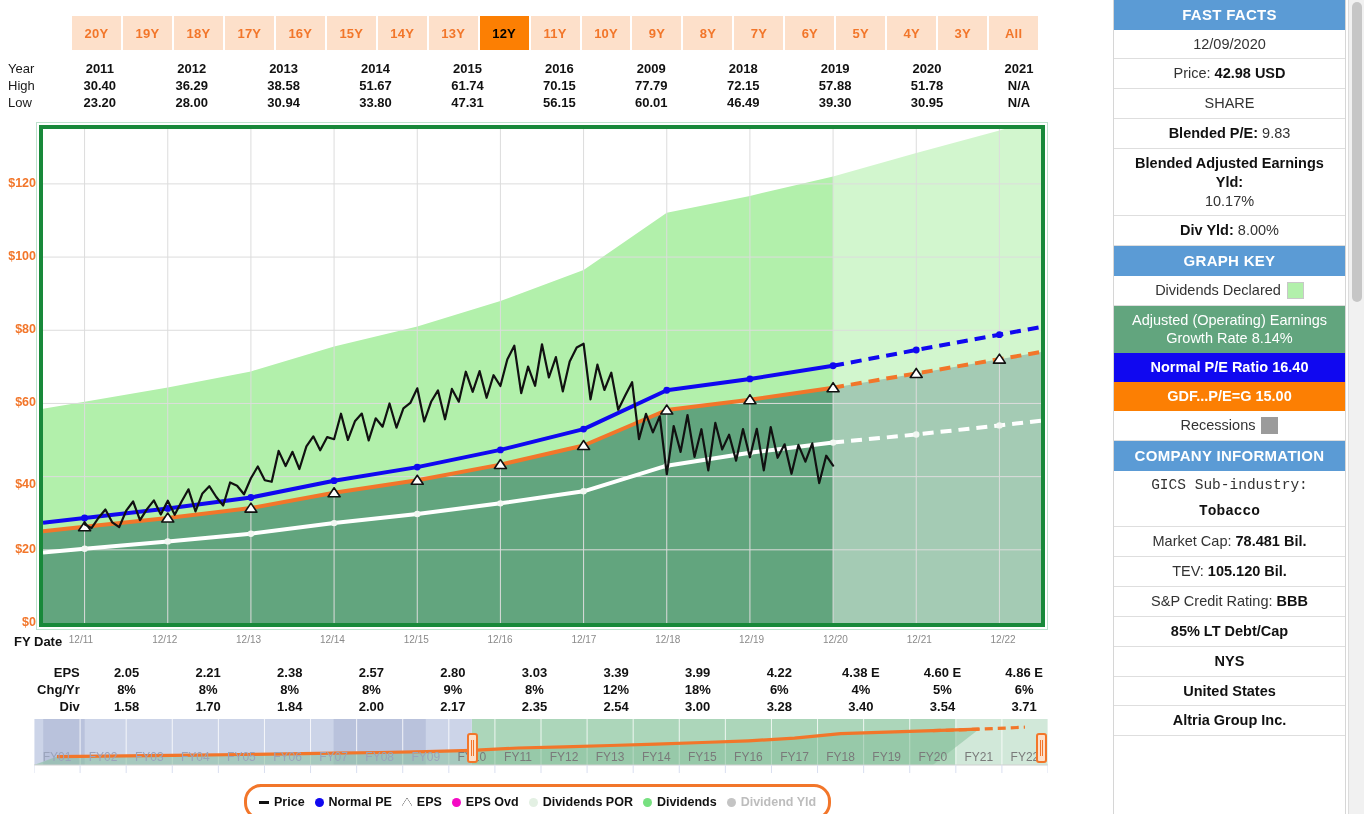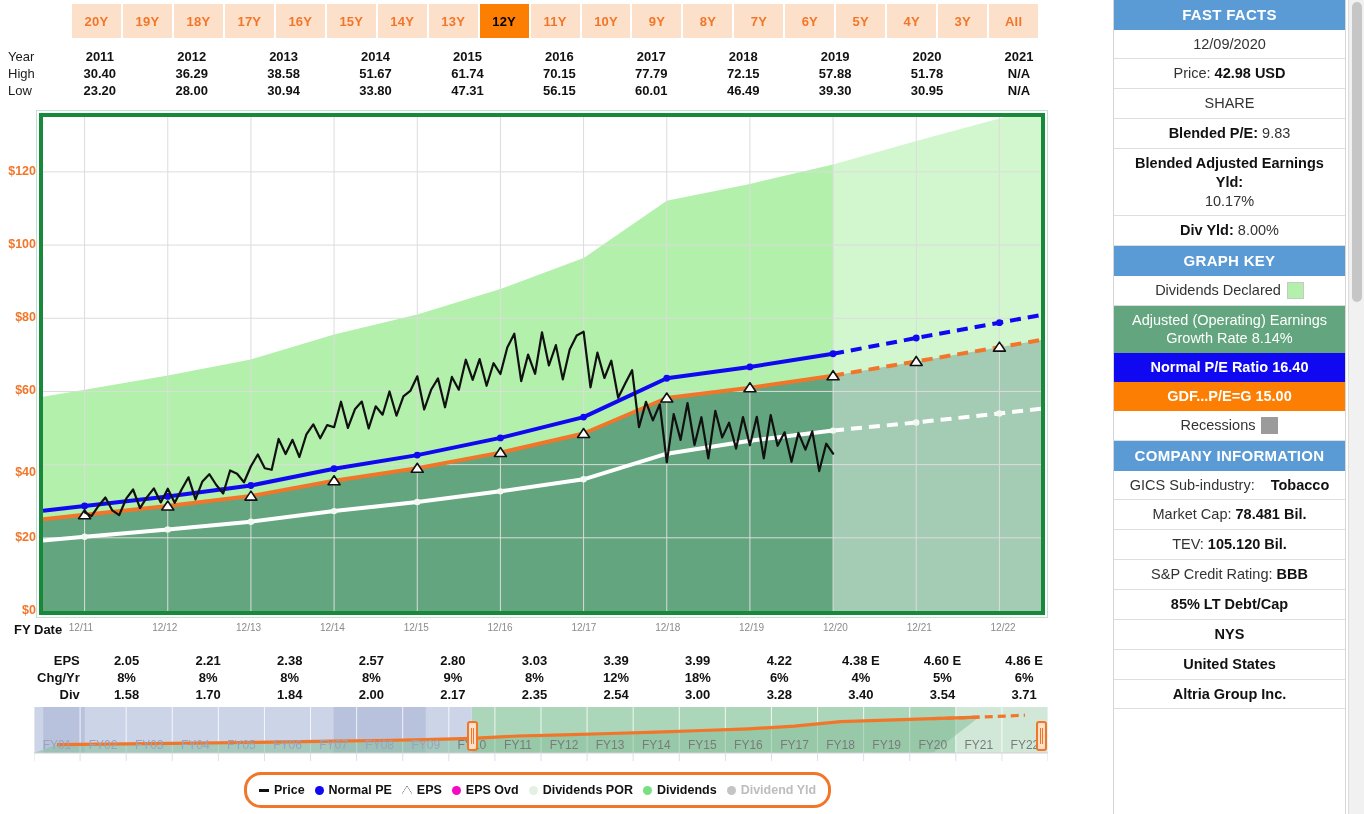--- a/index.html
+++ b/index.html
@@ -6,21 +6,21 @@
   html, body {
     margin: 0; padding: 0;
     width: 1364px; height: 814px;
     background: #ffffff;
     font-family: "Liberation Sans", sans-serif;
     overflow: hidden;
   }
   #root { position: relative; width: 1364px; height: 814px; }
 
   
-  #leftpane { position: absolute; left: 0; top: 0; width: 1110px; height: 681px; }
+  #leftpane { position: absolute; left: 0; top: 12px; width: 1110px; height: 681px; }
 
   
   #tabstrip {
     position: absolute; left: 72px; top: 4px;
     width: 966px; height: 34px;
     display: flex; gap: 2px;
   }
   .ytab {
     flex: 1 1 0;
     background: #fde0ca;
@@ -196,21 +196,21 @@
       <table>
         <tbody id="yhlbody">
             <tr class="yearrow">
               <td class="lbl">Year</td>
               <td class="v">2011</td>
               <td class="v">2012</td>
               <td class="v">2013</td>
               <td class="v">2014</td>
               <td class="v">2015</td>
               <td class="v">2016</td>
-              <td class="v">2017</td>
+              <td class="v">2009</td>
               <td class="v">2018</td>
               <td class="v">2019</td>
               <td class="v">2020</td>
               <td class="v">2021</td>
             </tr>
             <tr class="">
               <td class="lbl">High</td>
               <td class="v">30.40</td>
               <td class="v">36.29</td>
               <td class="v">38.58</td>
@@ -565,21 +565,21 @@
     </div>
     <div class="sbrow green">Adjusted (Operating) Earnings Growth Rate 8.14%</div>
     <div class="sbrow blue">Normal P/E Ratio 16.40</div>
     <div class="sbrow orange">GDF...P/E=G 15.00</div>
     <div class="sbrow">
       <span>Recessions</span>
       <span class="swatch" style="background:#9b9b9b;border-color:#9b9b9b;"></span>
     </div>
 
     <div class="sbrow hdr">COMPANY INFORMATION</div>
-    <div class="sbrow" style="flex-direction:row;gap:16px;">
+    <div class="sbrow" style="flex-direction:column;gap:8px;font-family:Liberation Mono, monospace;">
       <span>GICS Sub-industry:</span>
       <b>Tobacco</b>
     </div>
     <div class="sbrow">
       <span>Market Cap:</span>&nbsp;<b>78.481 Bil.</b>
     </div>
     <div class="sbrow">
       <span>TEV:</span>&nbsp;<b>105.120 Bil.</b>
     </div>
     <div class="sbrow">

